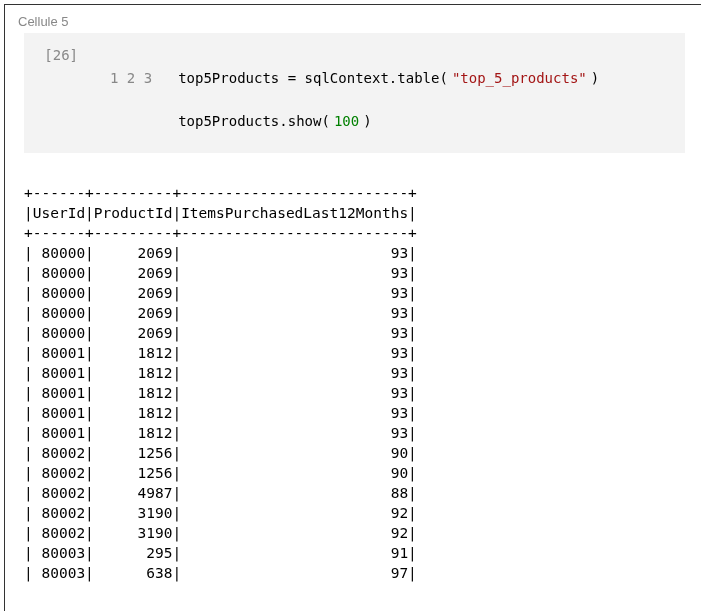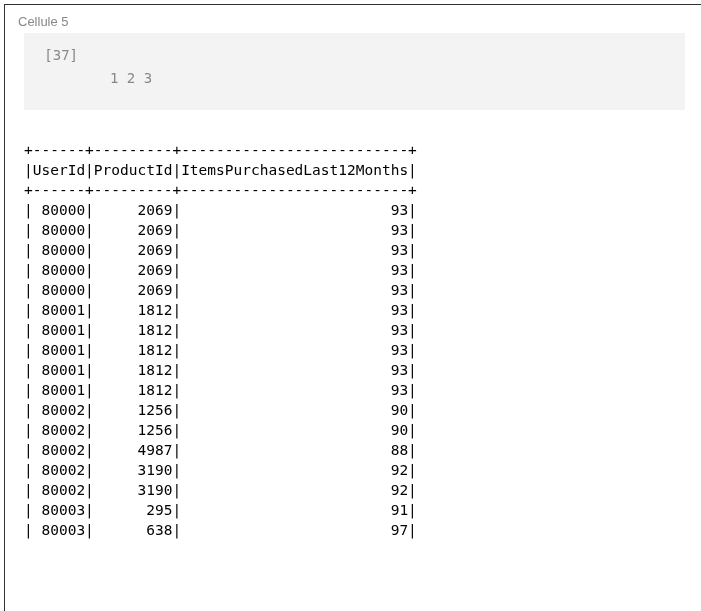--- a/index.html
+++ b/index.html
@@ -67,25 +67,28 @@
       white-space: pre;
       color: #000;
     }
   </style>
 </head>
 <body>
 
 <div class="cell-container">
   <div class="cell-label">Cellule 5</div>
   <div class="code-block">
-    <div class="exec-count">[37]</div>
+    <div class="exec-count">[26]</div>
     <div class="code-lines">
       <div class="line-numbers" id="line-numbers">1
 2
 3</div>
+      <div class="code-content" id="code-content">top5Products = sqlContext.table(<span class="str">"top_5_products"</span>)
+
+top5Products.show(<span class="num">100</span>)</div>
     </div>
   </div>
   <div class="output-block" id="output-block">+------+---------+--------------------------+
 |UserId|ProductId|ItemsPurchasedLast12Months|
 +------+---------+--------------------------+
 | 80000|     2069|                        93|
 | 80000|     2069|                        93|
 | 80000|     2069|                        93|
 | 80000|     2069|                        93|
 | 80000|     2069|                        93|

